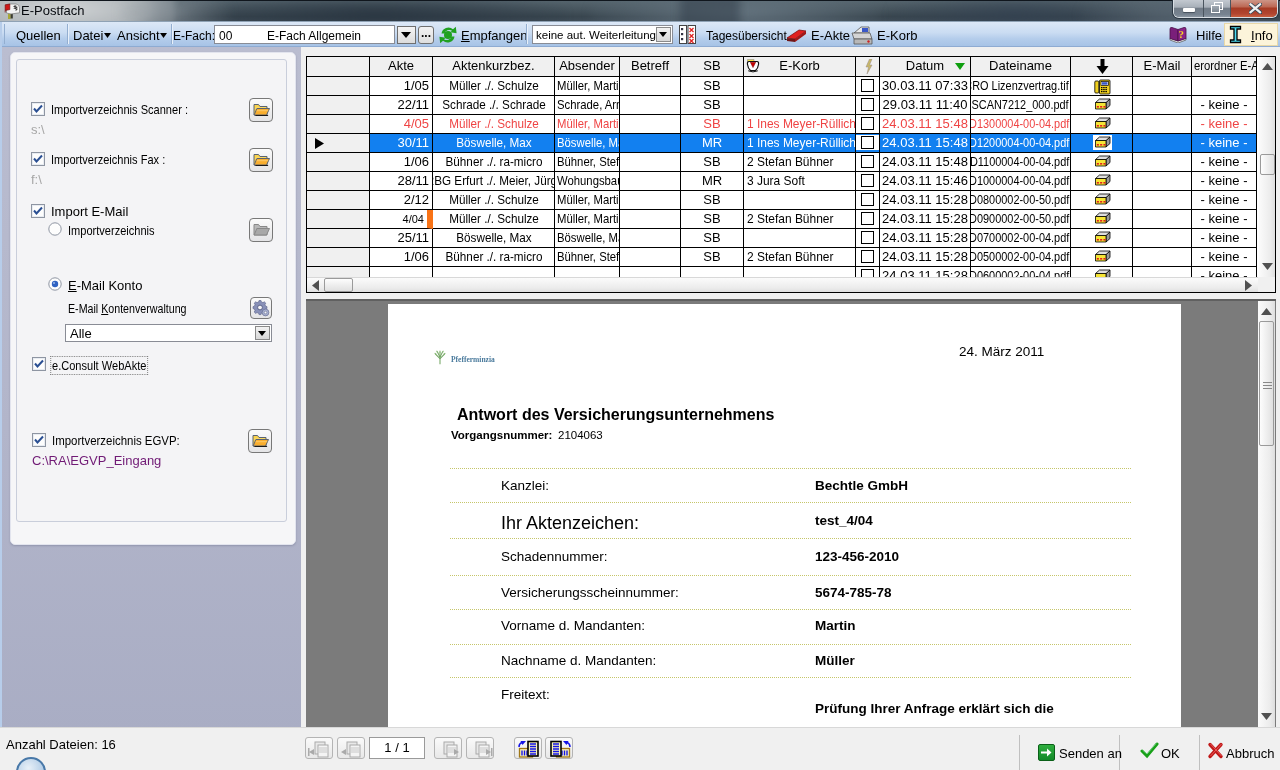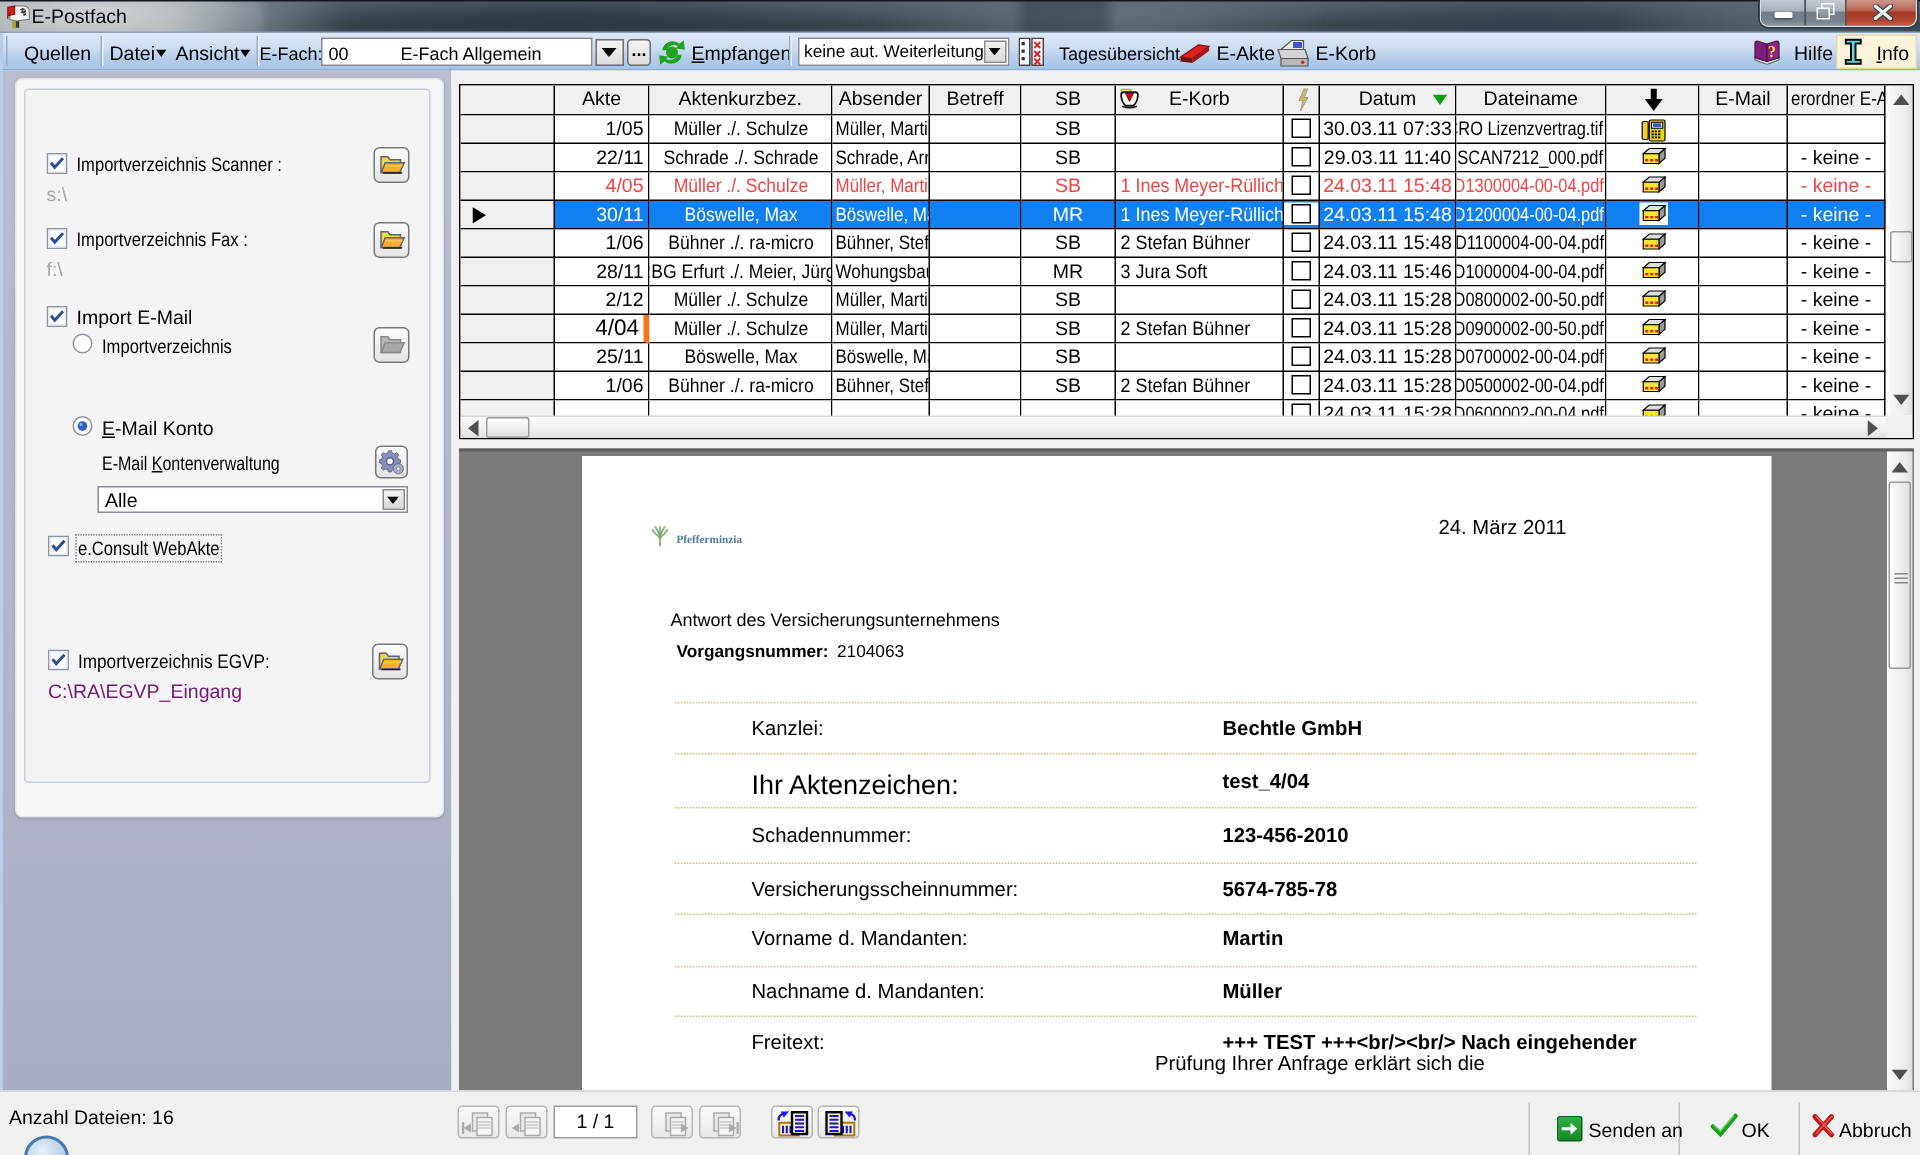--- a/index.html
+++ b/index.html
@@ -531,21 +531,21 @@
               <rect x="2.8" y="8" width="2.1" height="1.6" fill="#e02020"></rect>
               <rect x="6.1" y="8" width="2.1" height="1.6" fill="#e02020"></rect>
               <rect x="9.4" y="8" width="2.1" height="1.6" fill="#e02020"></rect>
             </svg></div>
         </div>
 <div class="ab" style="left:826px;top:0;width:59px;height:19px;background:#fff;border-right:1px solid #000;border-bottom:1px solid #000;font-size:13px;line-height:18px;overflow:hidden;"></div>
 <div class="ab" style="left:885px;top:0;width:65px;height:19px;background:#fff;border-right:1px solid #000;border-bottom:1px solid #000;font-size:13px;line-height:18px;overflow:hidden;text-align:center">- keine -</div>
 </div>
 <div class="ab" style="left:0;top:153px;width:951px;height:19px;color:#000">
 <div class="ab" style="left:0;top:0;width:63px;height:19px;background:#f0f0f0;border-right:1px solid #000;border-bottom:1px solid #000"></div>
-<div class="ab" style="left:63px;top:0;width:63px;height:19px;background:#fff;border-right:4px solid #f97316;border-bottom:1px solid #000;font-size:15px;line-height:18px;overflow:hidden;text-align:right;padding-right:3px">4/04</div>
+<div class="ab" style="left:63px;top:0;width:63px;height:19px;background:#fff;border-right:6px solid #f97316;border-bottom:1px solid #000;font-size:11px;line-height:18px;overflow:hidden;text-align:right;padding-right:3px">4/04</div>
 <div class="ab" style="left:126px;top:0;width:122px;height:19px;background:#fff;border-right:1px solid #000;border-bottom:1px solid #000;font-size:13px;line-height:18px;overflow:hidden;">
           <span style="position:absolute;left:50%;top:0;transform:translateX(-50%) scaleX(0.9);white-space:nowrap">Müller ./. Schulze</span>
         </div>
 <div class="ab" style="left:248px;top:0;width:65px;height:19px;background:#fff;border-right:1px solid #000;border-bottom:1px solid #000;font-size:13px;line-height:18px;overflow:hidden;">
           <span style="position:absolute;left:2px;top:0;white-space:nowrap;transform:scaleX(0.87);transform-origin:0 0">Müller, Martin</span>
         </div>
 <div class="ab" style="left:313px;top:0;width:61px;height:19px;background:#fff;border-right:1px solid #000;border-bottom:1px solid #000;font-size:13px;line-height:18px;overflow:hidden;"></div>
 <div class="ab" style="left:374px;top:0;width:63px;height:19px;background:#fff;border-right:1px solid #000;border-bottom:1px solid #000;font-size:13px;line-height:18px;overflow:hidden;text-align:center">SB</div>
 <div class="ab" style="left:437px;top:0;width:112px;height:19px;background:#fff;border-right:1px solid #000;border-bottom:1px solid #000;font-size:13px;line-height:18px;overflow:hidden;">
           <span style="position:absolute;left:3px;top:0;white-space:nowrap;transform:scaleX(0.92);transform-origin:0 0">2 Stefan Bühner</span>
@@ -727,21 +727,21 @@
  <g fill="#8cbb7a">
  <ellipse cx="4.3" cy="4.8" rx="1.6" ry="0.9" transform="rotate(45 4.3 4.8)"></ellipse>
  <ellipse cx="15.7" cy="4.8" rx="1.6" ry="0.9" transform="rotate(-45 15.7 4.8)"></ellipse>
  <ellipse cx="6.3" cy="2.2" rx="1.5" ry="0.8" transform="rotate(63 6.3 2.2)"></ellipse>
  <ellipse cx="13.7" cy="2.2" rx="1.5" ry="0.8" transform="rotate(-63 13.7 2.2)"></ellipse>
  <ellipse cx="10" cy="2" rx="0.8" ry="1.5"></ellipse>
  </g>
 </svg>
 <div class="txt" style="left:451px;top:355px;font-size:7.5px;color:#4a7a9c;font-weight:bold;font-family:'Liberation Serif',serif">Pfefferminzia</div>
 <div class="txt" style="left:959px;top:344px;font-size:13.5px">24. März 2011</div>
-<div class="txt" style="left:447px;top:406px;font-size:12px;font-weight:normal">Antwort des Versicherungsunternehmens</div>
+<div class="txt" style="left:457px;top:406px;font-size:16px;font-weight:bold">Antwort des Versicherungsunternehmens</div>
 <div class="txt" style="left:451px;top:429px;font-size:11.5px;font-weight:bold">Vorgangsnummer:</div>
 <div class="txt" style="left:558px;top:429px;font-size:11.5px">2104063</div>
 
 <div class="ab" style="left:450px;top:468.0px;width:681px;height:0;border-top:1px dotted #c6c66a"></div>
 <div class="txt" style="left:501px;top:477.5px;font-size:13.5px">Kanzlei:</div>
 <div class="txt" style="left:815px;top:477.5px;font-size:13.5px;font-weight:bold">Bechtle GmbH</div>
 <div class="ab" style="left:450px;top:501.5px;width:681px;height:0;border-top:1px dotted #c6c66a"></div>
 <div class="txt" style="left:501px;top:512.5px;font-size:18px">Ihr Aktenzeichen:</div>
 <div class="txt" style="left:815px;top:512.5px;font-size:13.5px;font-weight:bold">test_4/04</div>
 <div class="ab" style="left:450px;top:537.5px;width:681px;height:0;border-top:1px dotted #c6c66a"></div>
@@ -751,23 +751,22 @@
 <div class="txt" style="left:501px;top:584.5px;font-size:13.5px">Versicherungsscheinnummer:</div>
 <div class="txt" style="left:815px;top:584.5px;font-size:13.5px;font-weight:bold">5674-785-78</div>
 <div class="ab" style="left:450px;top:609.0px;width:681px;height:0;border-top:1px dotted #c6c66a"></div>
 <div class="txt" style="left:501px;top:618.0px;font-size:13.5px">Vorname d. Mandanten:</div>
 <div class="txt" style="left:815px;top:618.0px;font-size:13.5px;font-weight:bold">Martin</div>
 <div class="ab" style="left:450px;top:643.5px;width:681px;height:0;border-top:1px dotted #c6c66a"></div>
 <div class="txt" style="left:501px;top:652.5px;font-size:13.5px">Nachname d. Mandanten:</div>
 <div class="txt" style="left:815px;top:652.5px;font-size:13.5px;font-weight:bold">Müller</div>
 <div class="ab" style="left:450px;top:677.0px;width:681px;height:0;border-top:1px dotted #c6c66a"></div>
 <div class="txt" style="left:501px;top:686.5px;font-size:13.5px">Freitext:</div>
-<div class="txt" style="left:815px;top:686.5px;font-size:13.5px;font-weight:bold">+++ TEST +++&lt;br/&gt;&lt;br/&gt; Nach eingehender</div>
-
-<div class="txt" style="left:770px;top:701px;font-size:13.5px;font-weight:normal">Prüfung Ihrer Anfrage erklärt sich die</div>
+
+<div class="txt" style="left:815px;top:701px;font-size:13.5px;font-weight:bold">Prüfung Ihrer Anfrage erklärt sich die</div>
 
 <div class="ab" style="left:0;top:727px;width:1280px;height:43px;background:#f0f0f0;border-top:1px solid #d8d8d8"></div>
 <div class="ab" style="left:0;top:737px;width:301px;height:33px;background:#f0f0f0"></div>
 <div class="txt" style="left:6px;top:737px">Anzahl Dateien: 16</div>
 <div class="ab" style="left:16px;top:757px;width:30px;height:30px;border-radius:50%;background:radial-gradient(circle at 40% 35%,#e8f0f8,#b8d0e8 60%,#88aacc);border:2px solid #4878a8"></div>
 
 <div class="ab" style="left:305px;top:737px;width:28px;height:22px;background:linear-gradient(180deg,#fafafa,#e8e8e8);border:1px solid #b4b4b4;border-radius:3px">
       <svg width="26" height="20" viewBox="0 0 26 20" style="position:absolute;left:1px;top:1px">
         <rect x="8" y="3" width="10" height="12" fill="#e8e8e8" stroke="#aaa"></rect>
         <rect x="11" y="6" width="10" height="12" fill="#f4f4f4" stroke="#aaa"></rect>

